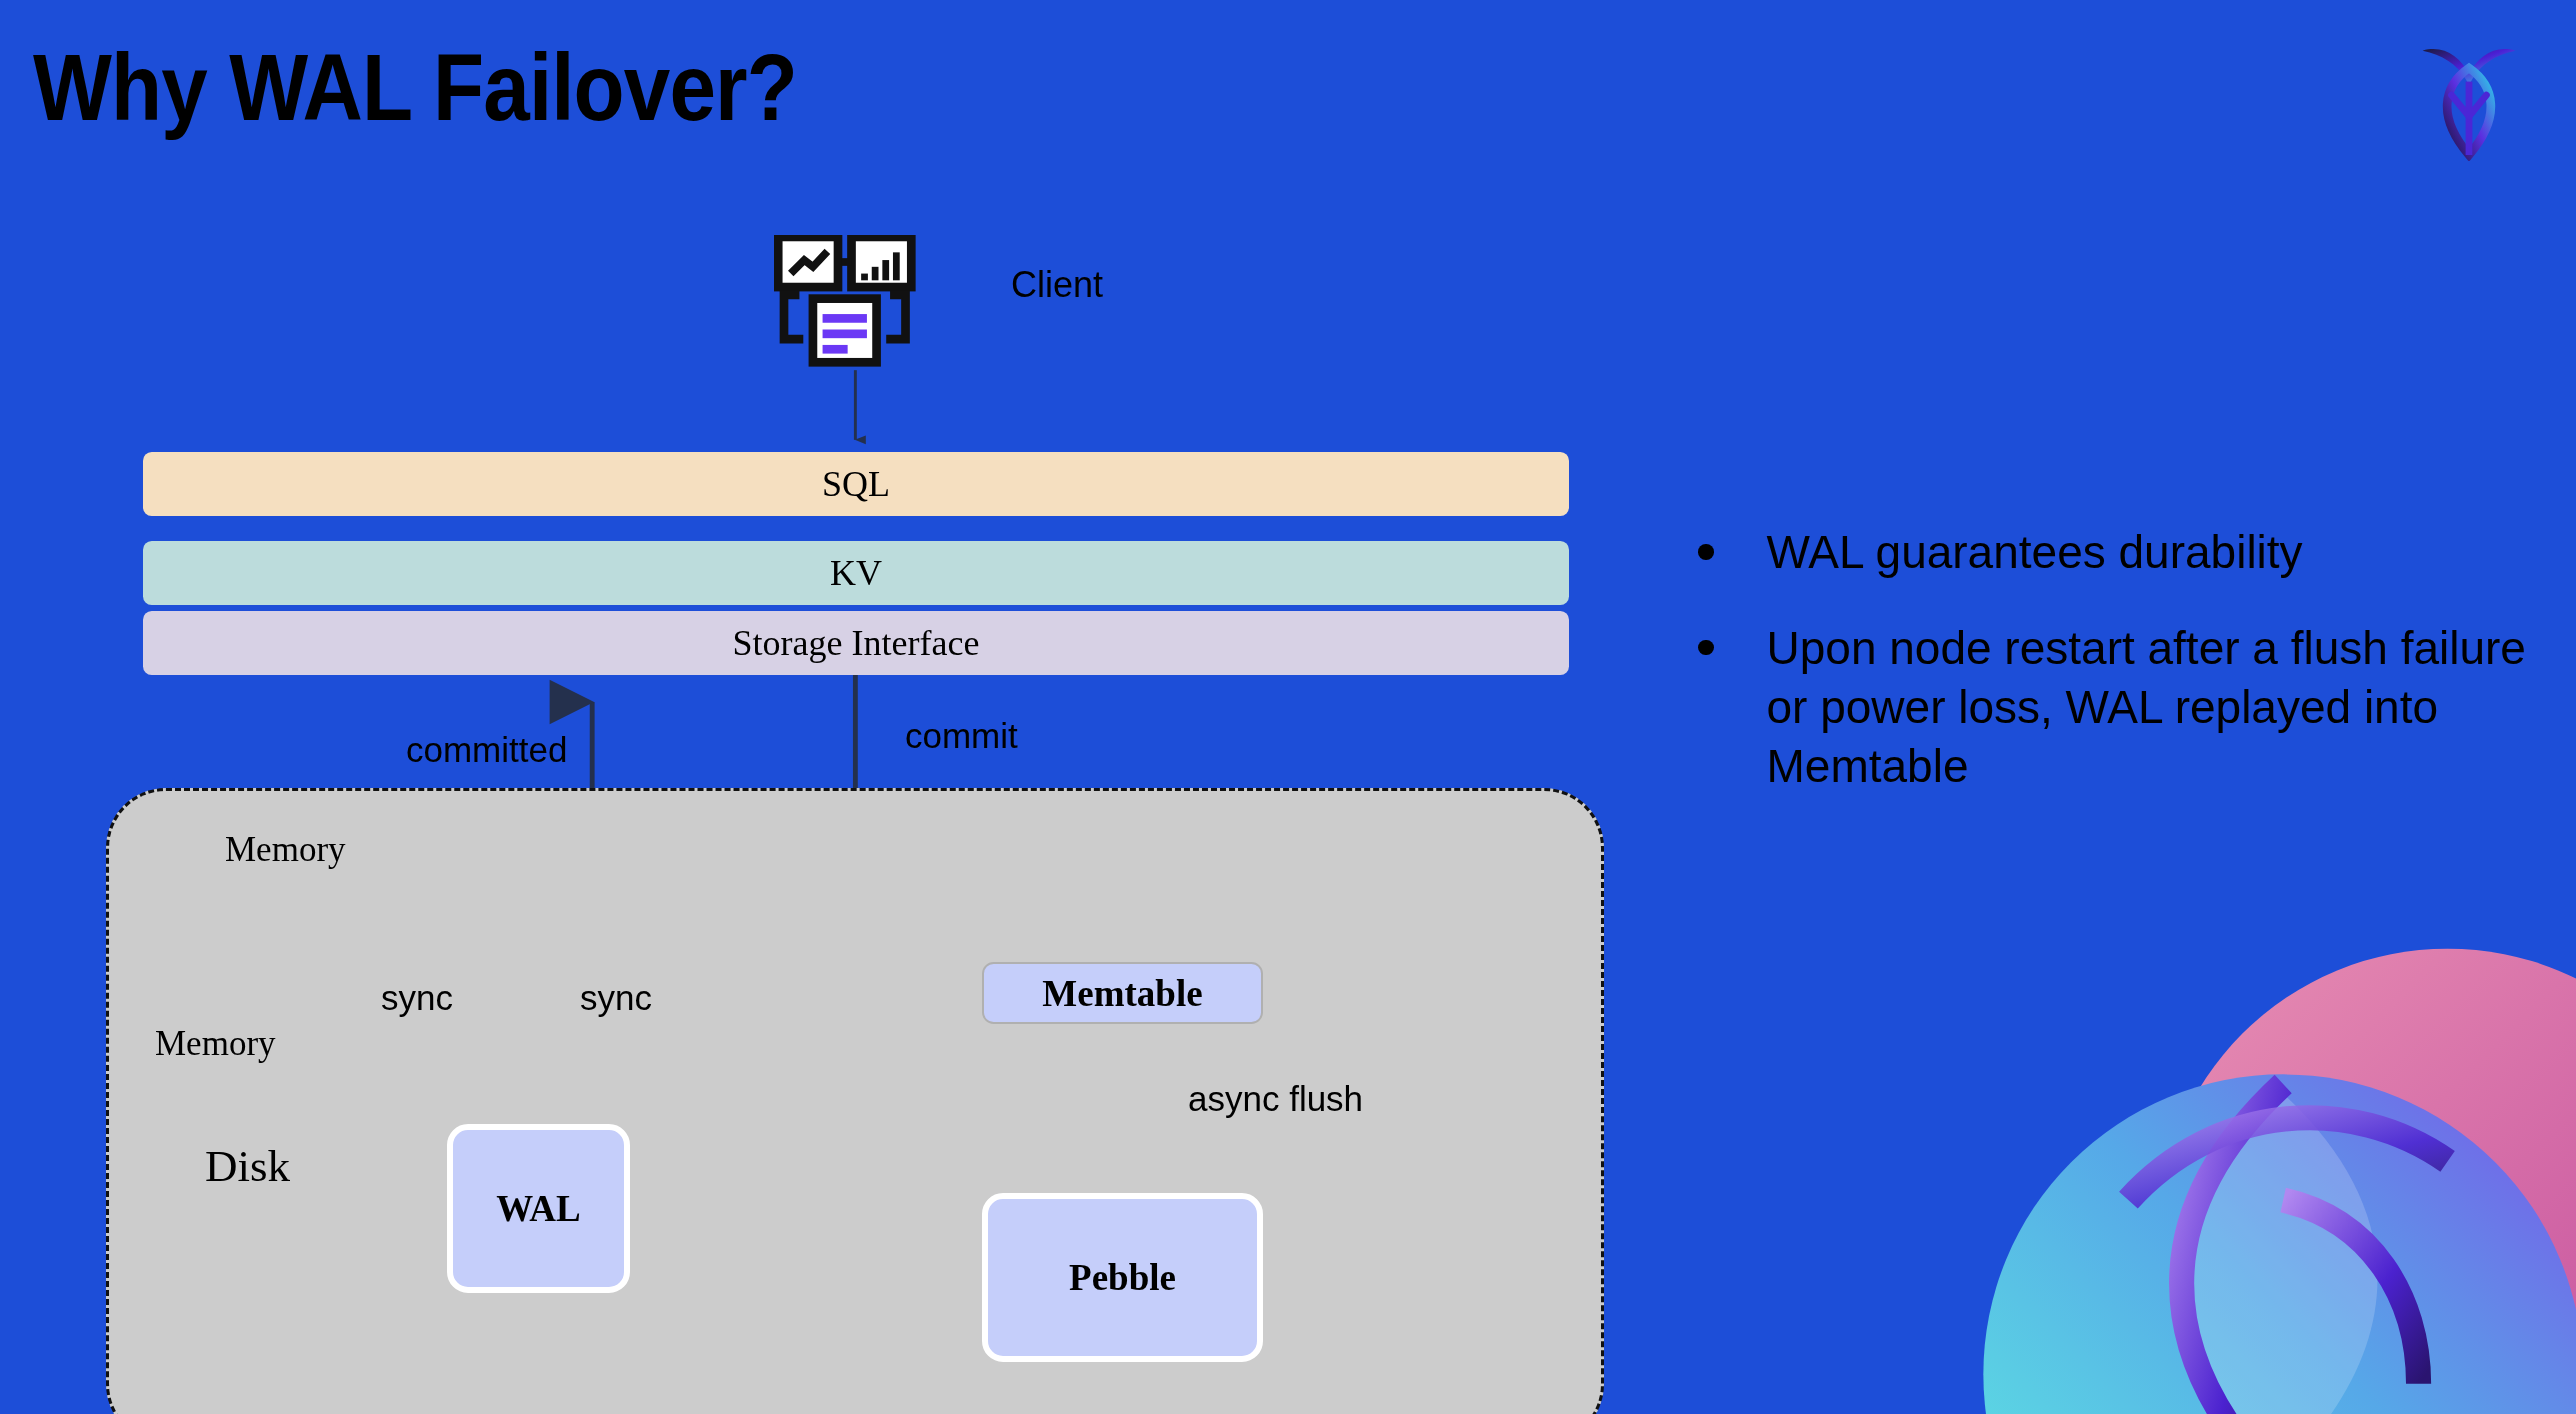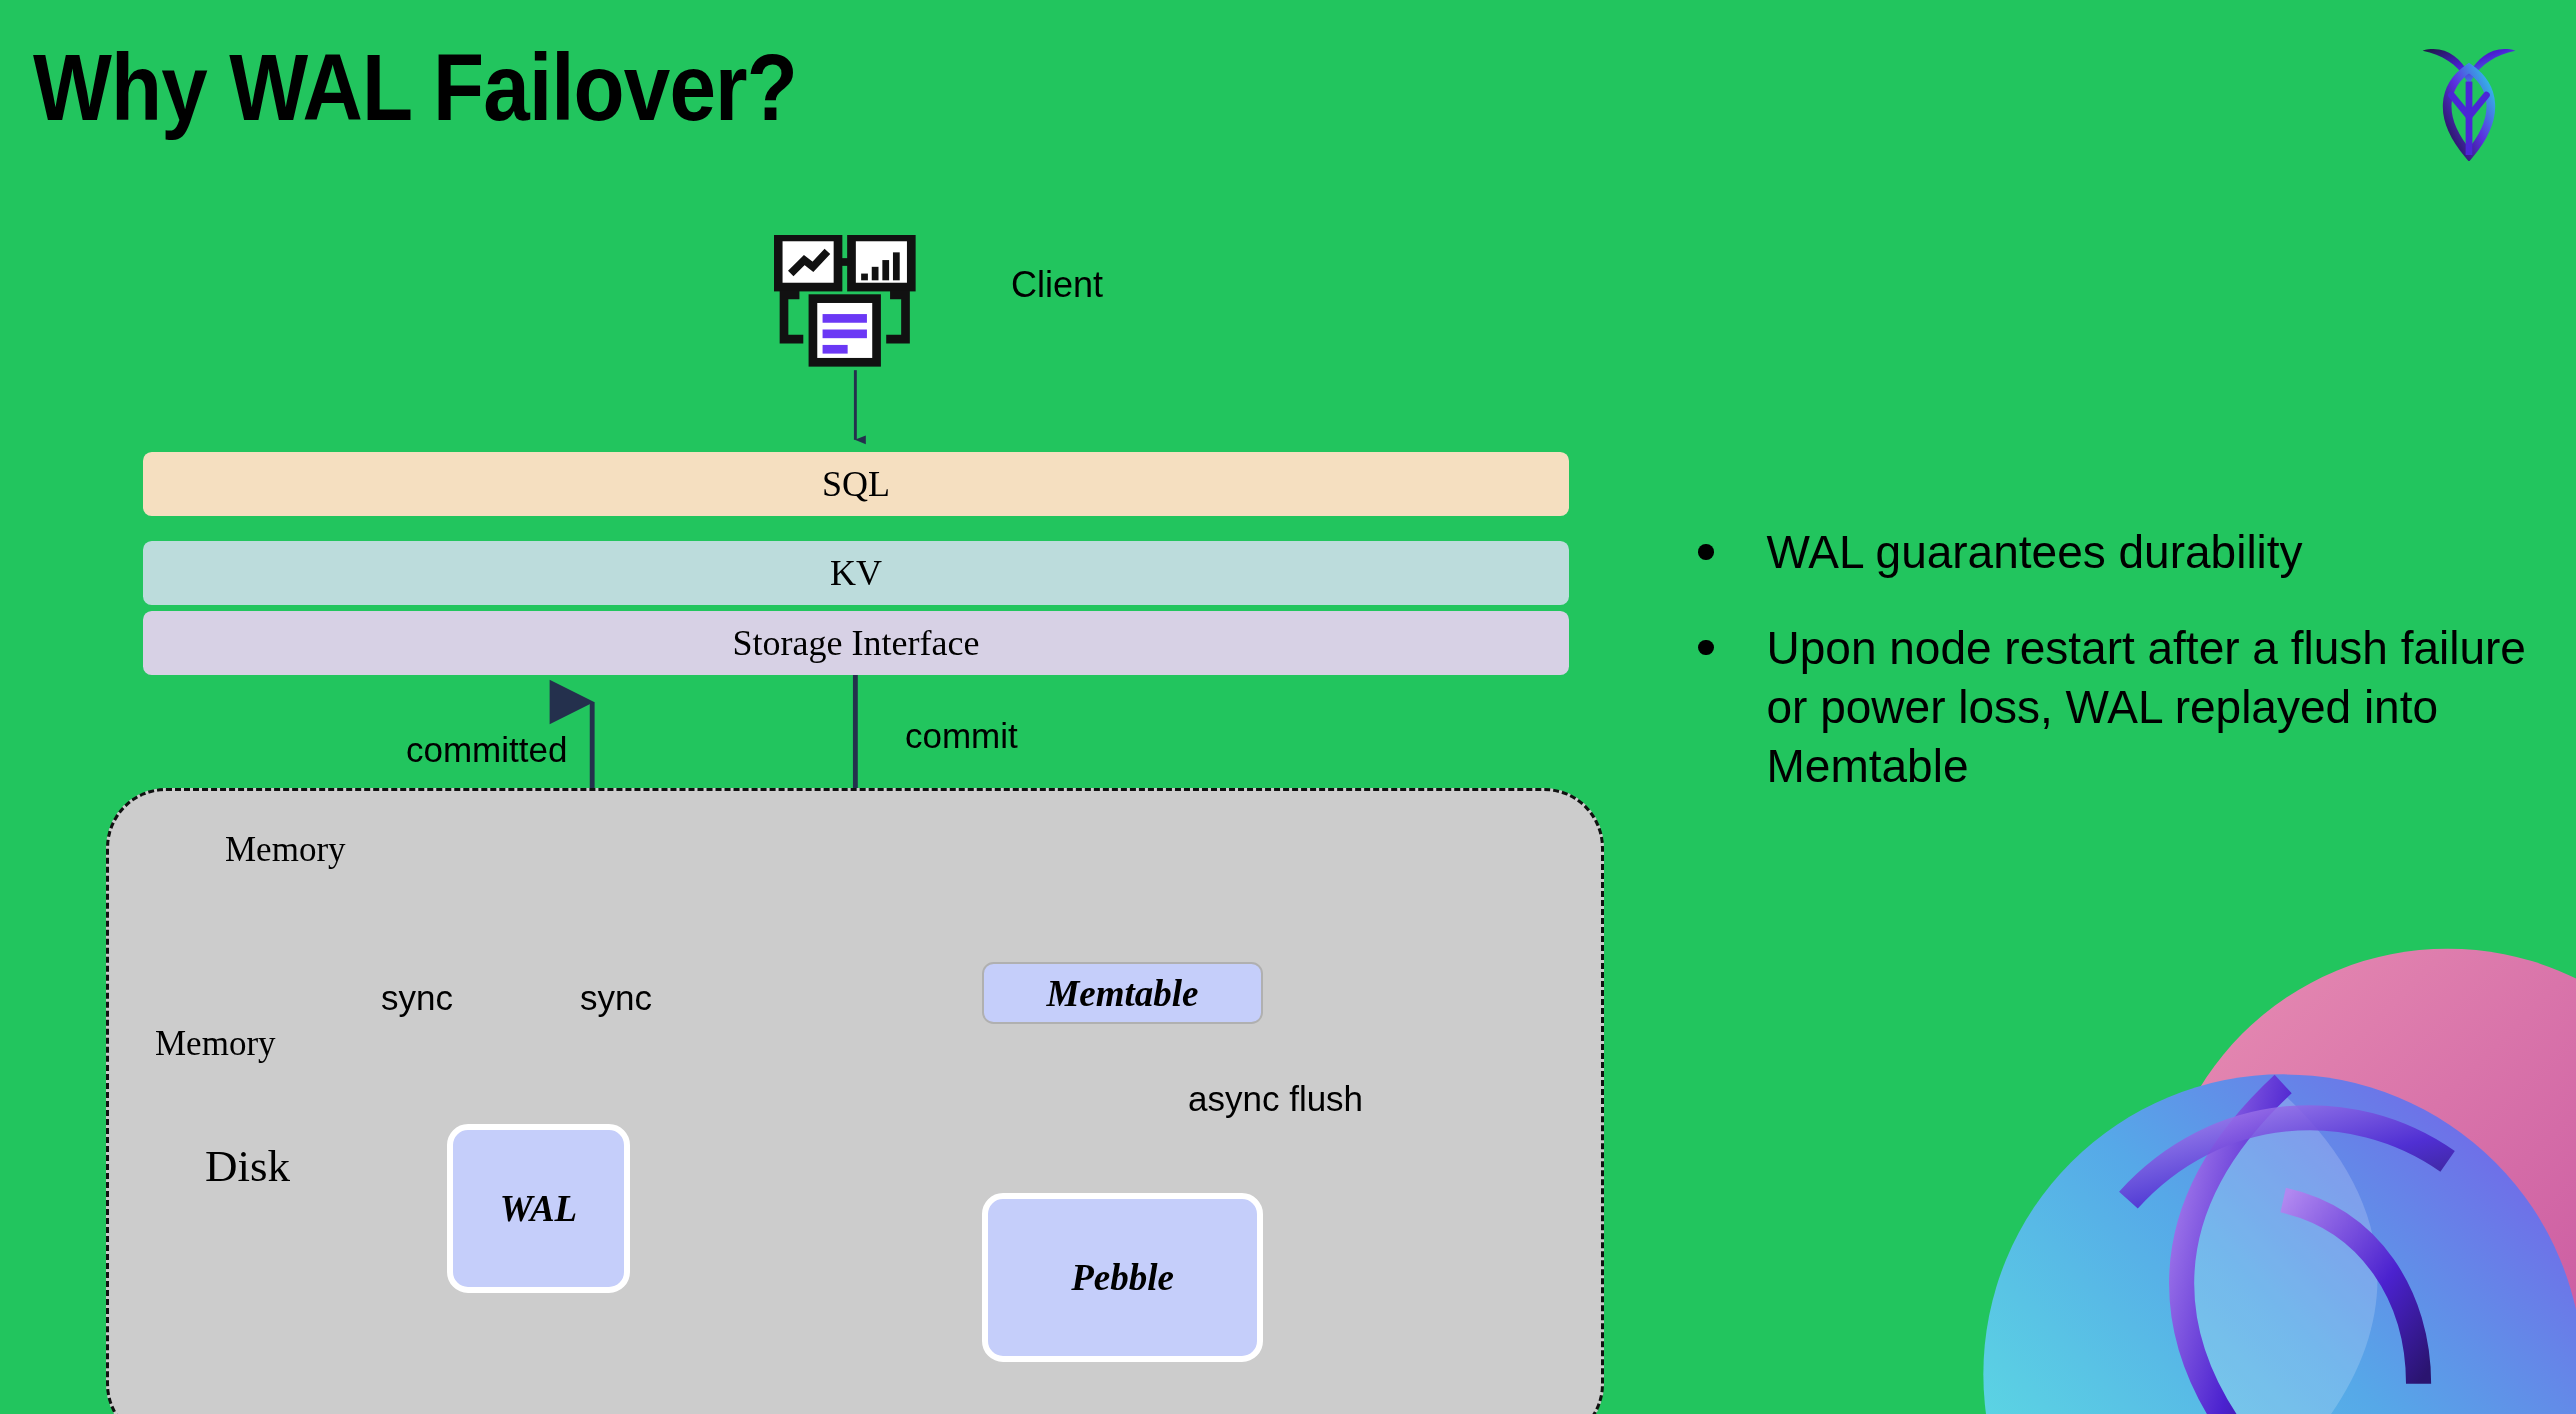--- a/index.html
+++ b/index.html
@@ -7,21 +7,21 @@
     padding: 0;
     background: #ffffff;
   }
   body {
     font-family: "Liberation Sans", sans-serif;
   }
   #slide {
     position: relative;
     width: 2576px;
     height: 1415px;
-    background: #22c55e;
+    background: #1d4ed8;
     overflow: hidden;
   }
 
   
   #title {
     position: absolute;
     left: 33px;
     top: 33px;
     font-family: "Liberation Sans", sans-serif;
     font-weight: bold;
@@ -147,21 +147,20 @@
     position: absolute;
     background: #c5cefa;
     display: flex;
     align-items: center;
     justify-content: center;
     font-family: "Liberation Serif", serif;
     font-weight: bold;
     font-size: 37px;
     color: #000000;
     box-sizing: border-box;
-    font-style: italic;
   }
   #node-memtable {
     left: 982px;
     top: 921px;
     width: 281px;
     height: 62px;
     border: 2.9px solid #b0b0b0;
     border-radius: 11.6px;
   }
   #node-wal {

